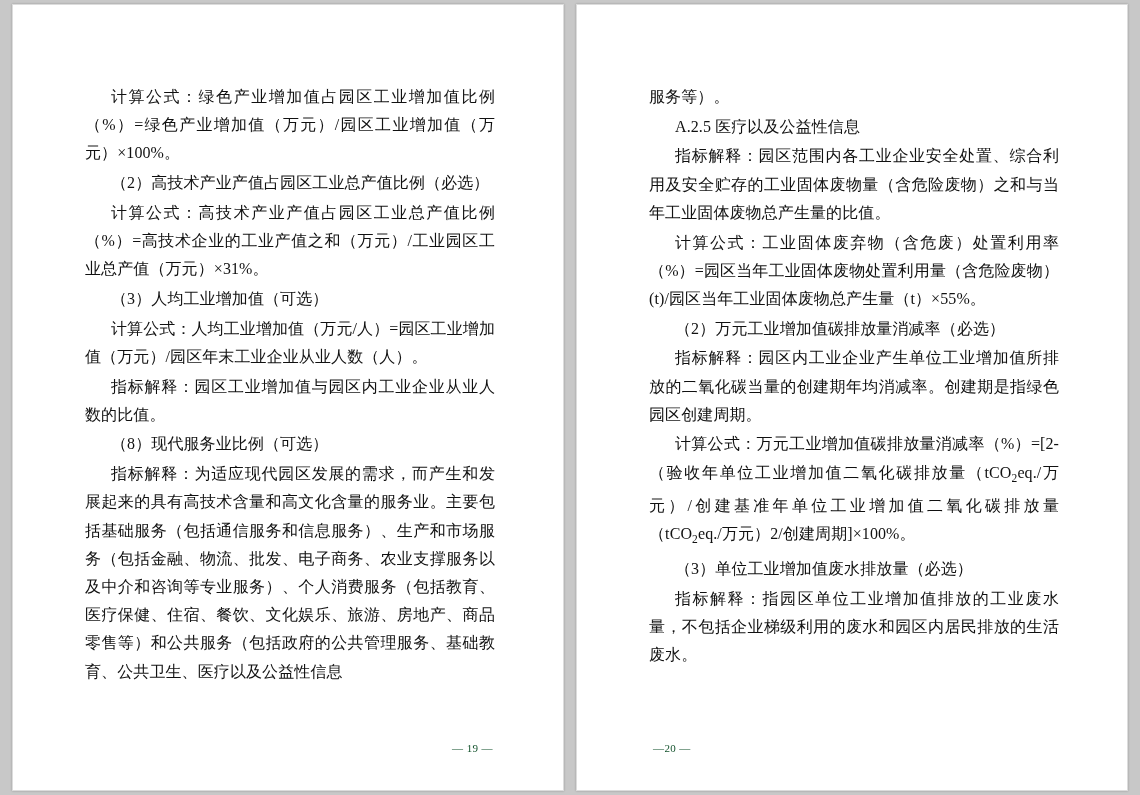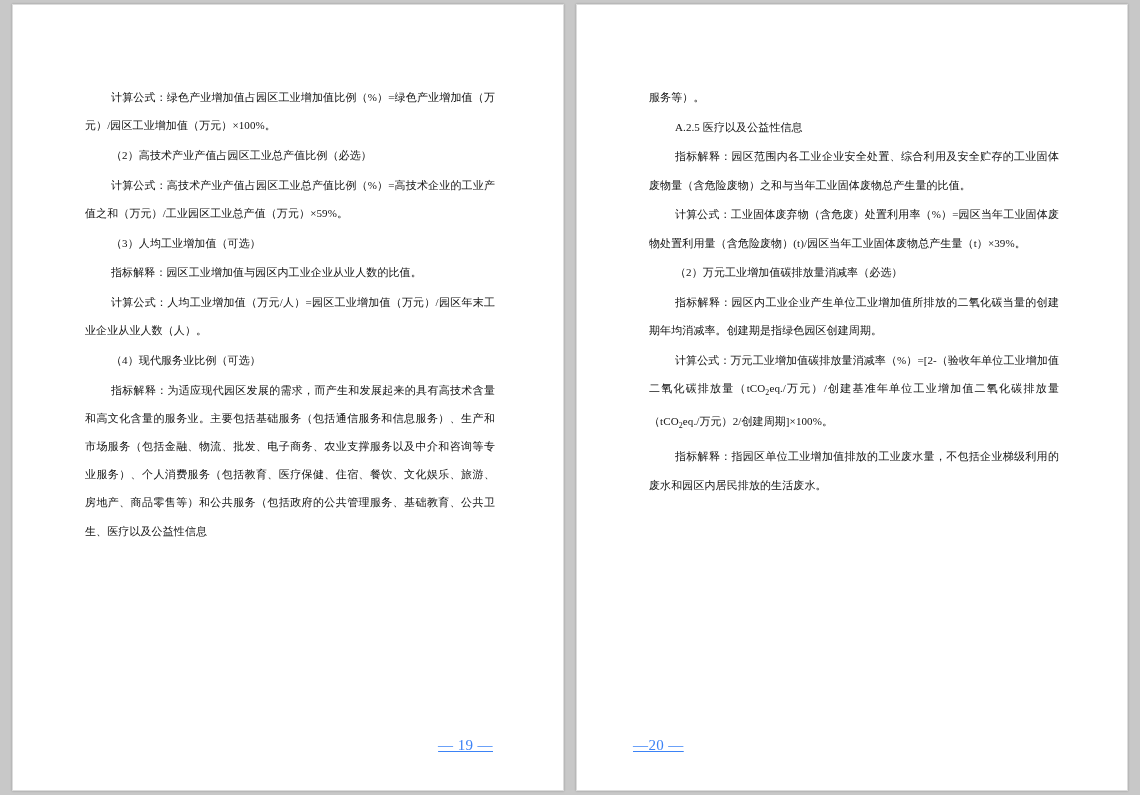--- a/index.html
+++ b/index.html
@@ -36,79 +36,79 @@
     position: absolute;
     left: 0;
     right: 0;
     top: 78px;
     bottom: 70px;
     padding: 0 68px 0 72px;
     box-sizing: border-box;
   }
   p.para {
     margin: 0 0 1.5px 0;
-    font-size: 11px;
+    font-size: 16px;
     line-height: 28.2px;
     text-align: justify;
     text-justify: inter-ideograph;
     color: #111111;
     letter-spacing: 0.1px;
     text-indent: 0;
   }
   p.indent {
     text-indent: 26px;
   }
   p.noindent {
     text-indent: 0;
   }
   .pagenum {
     position: absolute;
     bottom: 36px;
-    font-size: 15px;
-    color: #3b82f6;
+    font-size: 11px;
+    color: #14532d;
     letter-spacing: 0.4px;
-    text-decoration: underline;
   }
   .pagenum.right {
     right: 70px;
   }
   .pagenum.left {
-    left: 56px;
+    left: 76px;
   }
   sub {
     font-size: 0.72em;
     vertical-align: sub;
   }
 </style>
 </head>
 <body>
 
 <div class="spread">
 
   <div class="page">
     <div class="page-inner">
       <p class="para indent">计算公式：绿色产业增加值占园区工业增加值比例（%）=绿色产业增加值（万元）/园区工业增加值（万元）×100%。</p>
       <p class="para indent">（2）高技术产业产值占园区工业总产值比例（必选）</p>
-      <p class="para indent">计算公式：高技术产业产值占园区工业总产值比例（%）=高技术企业的工业产值之和（万元）/工业园区工业总产值（万元）×59%。</p>
+      <p class="para indent">计算公式：高技术产业产值占园区工业总产值比例（%）=高技术企业的工业产值之和（万元）/工业园区工业总产值（万元）×31%。</p>
       <p class="para indent">（3）人均工业增加值（可选）</p>
+      <p class="para indent">计算公式：人均工业增加值（万元/人）=园区工业增加值（万元）/园区年末工业企业从业人数（人）。</p>
       <p class="para indent">指标解释：园区工业增加值与园区内工业企业从业人数的比值。</p>
-      <p class="para indent">计算公式：人均工业增加值（万元/人）=园区工业增加值（万元）/园区年末工业企业从业人数（人）。</p>
-      <p class="para indent">（4）现代服务业比例（可选）</p>
+      <p class="para indent">（8）现代服务业比例（可选）</p>
       <p class="para indent">指标解释：为适应现代园区发展的需求，而产生和发展起来的具有高技术含量和高文化含量的服务业。主要包括基础服务（包括通信服务和信息服务）、生产和市场服务（包括金融、物流、批发、电子商务、农业支撑服务以及中介和咨询等专业服务）、个人消费服务（包括教育、医疗保健、住宿、餐饮、文化娱乐、旅游、房地产、商品零售等）和公共服务（包括政府的公共管理服务、基础教育、公共卫生、医疗以及公益性信息</p>
     </div>
     <div class="pagenum right">— 19 —</div>
   </div>
 
   <div class="page">
     <div class="page-inner">
       <p class="para noindent">服务等）。</p>
       <p class="para indent">A.2.5 医疗以及公益性信息</p>
       <p class="para indent">指标解释：园区范围内各工业企业安全处置、综合利用及安全贮存的工业固体废物量（含危险废物）之和与当年工业固体废物总产生量的比值。</p>
-      <p class="para indent">计算公式：工业固体废弃物（含危废）处置利用率（%）=园区当年工业固体废物处置利用量（含危险废物）(t)/园区当年工业固体废物总产生量（t）×39%。</p>
+      <p class="para indent">计算公式：工业固体废弃物（含危废）处置利用率（%）=园区当年工业固体废物处置利用量（含危险废物）(t)/园区当年工业固体废物总产生量（t）×55%。</p>
       <p class="para indent">（2）万元工业增加值碳排放量消减率（必选）</p>
       <p class="para indent">指标解释：园区内工业企业产生单位工业增加值所排放的二氧化碳当量的创建期年均消减率。创建期是指绿色园区创建周期。</p>
       <p class="para indent"><span>计算公式：万元工业增加值碳排放量消减率（%）=[2-（验收年单位工业增加值二氧化碳排放量（tCO</span><sub>2</sub><span>eq./万元）/创建基准年单位工业增加值二氧化碳排放量（tCO</span><sub>2</sub><span>eq./万元）2/创建周期]×100%。</span></p>
+      <p class="para indent">（3）单位工业增加值废水排放量（必选）</p>
       <p class="para indent">指标解释：指园区单位工业增加值排放的工业废水量，不包括企业梯级利用的废水和园区内居民排放的生活废水。</p>
     </div>
     <div class="pagenum left">—20 —</div>
   </div>
 
 </div>
 
 </body></html>

